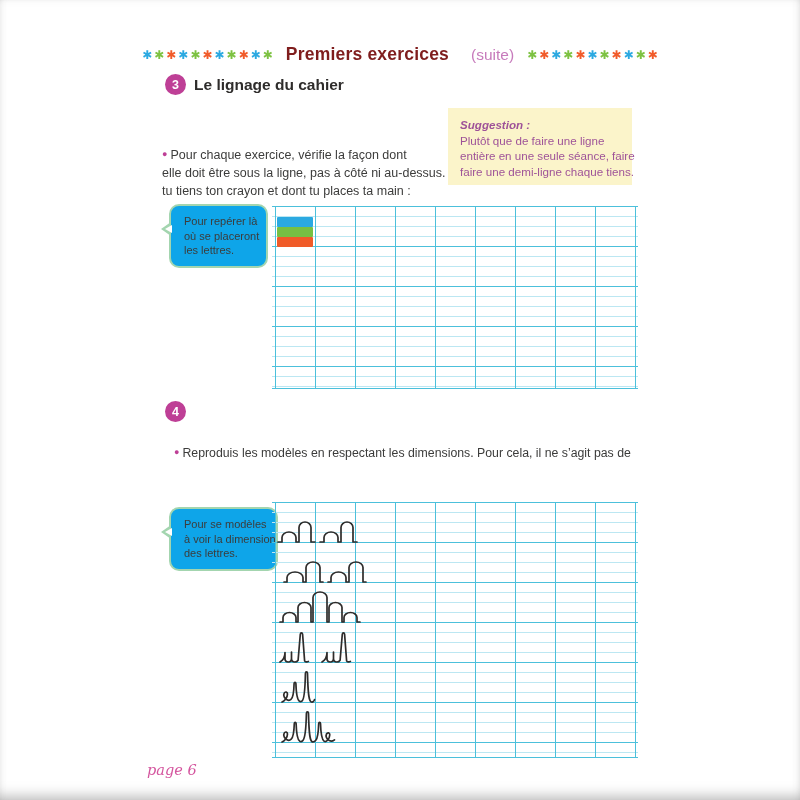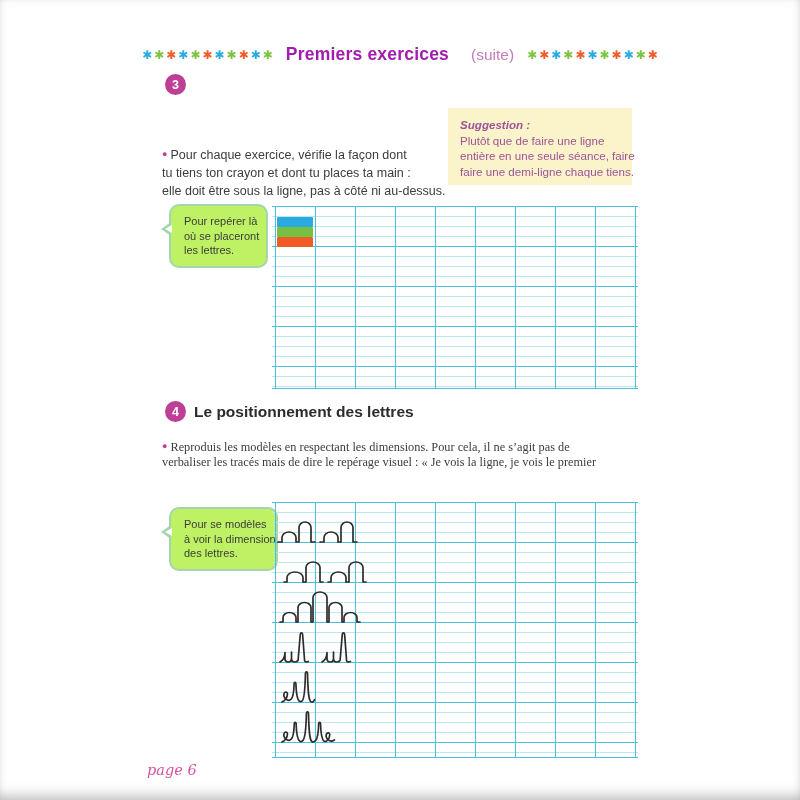--- a/index.html
+++ b/index.html
@@ -13,46 +13,46 @@
                 inset 0 5px 7px -6px rgba(150,150,150,.25),
                 inset -7px 0 9px -8px rgba(150,150,150,.3),
                 inset 7px 0 9px -8px rgba(150,150,150,.2);
   }
 
   
   .hdr { position:absolute; top:44px; left:0; right:0; display:flex; justify-content:center; align-items:center; gap:12px; }
   .stars { display:flex; align-items:center; }
   .star { font-size:12px; line-height:12px; margin:0 1px; }
   .hdr h1 { margin:0; display:flex; align-items:baseline; white-space:nowrap; }
-  .t1 { color:#a21caf; font-size:17.5px; font-weight:bold; letter-spacing:.2px; }
+  .t1 { color:#7f1d1d; font-size:17.5px; font-weight:bold; letter-spacing:.2px; }
   .t2 { color:#C77BBC; font-size:15.5px; font-weight:normal; margin-left:22px; }
 
   
   .sec-head { position:absolute; display:flex; align-items:center; gap:8px; }
   #sec3-head { left:165px; top:74px; }
   #sec4-head { left:165px; top:401px; }
   .num { width:21px; height:21px; border-radius:50%; background:#BE3F96; color:#fff; font-size:12.5px;
          font-weight:bold; display:flex; align-items:center; justify-content:center; }
   .sec-title { font-size:15.5px; font-weight:bold; color:#2E2C2B; }
 
   
   .textblock { position:absolute; left:162px; top:105px; width:330px; font-size:12.5px; line-height:18px; color:#3C3C3B;margin-top:40px; }
   .line { display:block; white-space:nowrap; }
   .marker { color:#BE3F96; font-size:9px; vertical-align:1.5px; margin-right:3px; }
 
-  .paragraph { position:absolute; left:162px; top:439px; width:560px; font-size:12.3px; line-height:15px; color:#3C3C3B;font-family:Liberation Serif, serif; }
+  .paragraph { position:absolute; left:174px; top:439px; width:560px; font-size:12.3px; line-height:26px; color:#3C3C3B; }
   .sup { font-size:8px; vertical-align:4px; }
 
   
   .suggestion { position:absolute; left:448px; top:108px; width:184px; height:77px; box-sizing:border-box;
                 background:#FBF4CA; padding:9px 12px; color:#9E5298; font-size:11.6px; line-height:15.5px; }
   .s-title { font-weight:bold; display:block;font-style:italic; }
 
   
-  .bubble { position:absolute; background:#bef264; border:2px solid #A3D5AF; border-radius:10px;
+  .bubble { position:absolute; background:#0ea5e9; border:2px solid #A3D5AF; border-radius:10px;
             font-size:11px; line-height:14.5px; color:#3C3C3B; padding:8px 6px 8px 13px; }
   #bubble1 { left:169px; top:204px; width:76px; }
   #bubble2 { left:169px; top:507px; width:86px; }
   .bubble::before { content:''; position:absolute; left:-10px; top:16px; width:0; height:0;
                     border-top:7px solid transparent; border-bottom:7px solid transparent; border-right:10px solid #A3D5AF; }
   .bubble::after  { content:''; position:absolute; left:-6px; top:18.5px; width:0; height:0;
                     border-top:4.5px solid transparent; border-bottom:4.5px solid transparent; border-right:7px solid #fff; }
 
   
   .grid { position:absolute; left:272px; width:366px; border-bottom:1.5px solid #4CC0DB;
@@ -108,26 +108,27 @@
         <span class="star" style="color: rgb(125, 194, 66);">✱</span>
         <span class="star" style="color: rgb(241, 91, 42);">✱</span>
         <span class="star" style="color: rgb(43, 169, 225);">✱</span>
         <span class="star" style="color: rgb(125, 194, 66);">✱</span>
         <span class="star" style="color: rgb(241, 91, 42);">✱</span>
       </span>
   </header>
 
   <div class="sec-head" id="sec3-head">
     <span class="num">3</span>
+    <span class="sec-title">Le lignage du cahier</span>
   </div>
 
   <div class="textblock">
     <span class="line"><span class="marker">●</span><span>Pour chaque exercice, vérifie la façon dont</span></span>
+    <span class="line"><span>elle doit être sous la ligne, pas à côté ni au-dessus.</span></span>
     <span class="line"><span>tu tiens ton crayon et dont tu places ta main :</span></span>
-    <span class="line"><span>elle doit être sous la ligne, pas à côté ni au-dessus.</span></span>
   </div>
 
   <aside class="suggestion">
     <span class="s-title">Suggestion :</span>
     <span class="line">Plutôt que de faire une ligne</span>
     <span class="line">entière en une seule séance, faire</span>
     <span class="line">faire une demi-ligne chaque tiens.</span>
   </aside>
 
   <div class="bubble" id="bubble1">
@@ -139,26 +140,24 @@
   <div class="grid" id="grid1">
     <div class="swatches">
       <div class="band" style="background: rgb(43, 169, 225);"></div>
       <div class="band" style="background: rgb(119, 192, 67);"></div>
       <div class="band" style="background: rgb(240, 91, 40);"></div>
     </div>
   </div>
 
   <div class="sec-head" id="sec4-head">
     <span class="num">4</span>
-    <span class="sec-title">Le positionnement des lettres</span>
   </div>
 
   <div class="paragraph">
     <span class="line"><span class="marker">●</span><span>Reproduis les modèles en respectant les dimensions. Pour cela, il ne s’agit pas de</span></span>
-    <span class="line"><span>verbaliser les tracés mais de dire le repérage visuel : « Je vois la ligne, je vois le premier</span></span>
   </div>
 
   <div class="bubble" id="bubble2">
     <span class="line">Pour se modèles</span>
     <span class="line">à voir la dimension</span>
     <span class="line">des lettres.</span>
   </div>
 
   <div class="grid" id="grid2">
     <svg class="models" viewBox="0 0 366 255">

